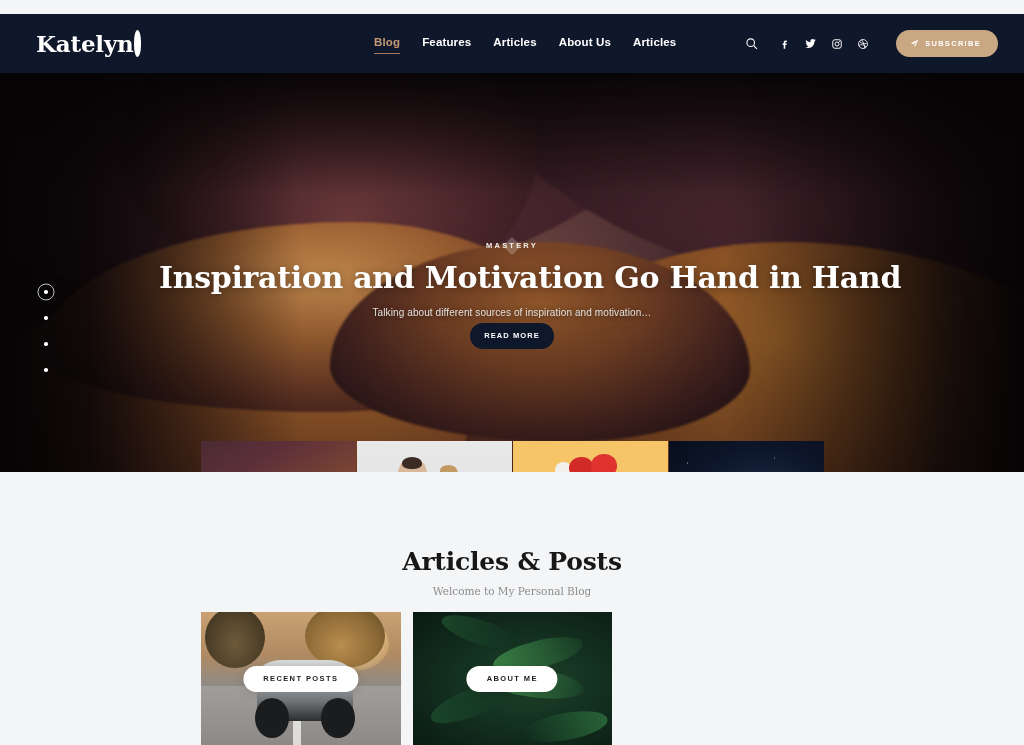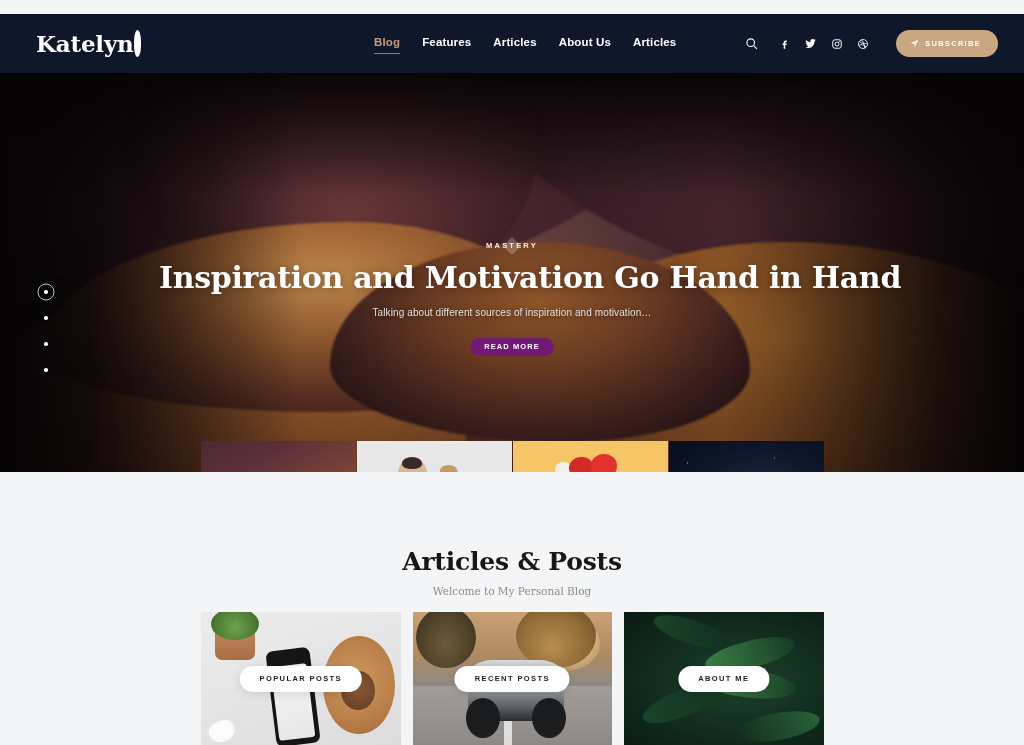--- a/index.html
+++ b/index.html
@@ -172,24 +172,24 @@
     padding-left:36px;
   }
   .hero-sub{
     margin-top:11px;
     font-size:10px;
     color:#e3e0dd;
     letter-spacing:.1px;
     text-shadow:0 1px 5px rgba(0,0,0,.5);
   }
   .read-more{
-    margin-top:20px;
+    margin-top:5px;
     display:inline-flex; align-items:center; justify-content:center;
-    width:84px; height:18px;
-    background:#701a75; border:none; border-radius:13px;
+    width:84px; height:26px;
+    background:#0f172a; border:none; border-radius:13px;
     color:#ffffff; font-size:7.5px; font-weight:700; letter-spacing:1.1px;
     cursor:pointer;
   }
 
   
   .dots{
     position:absolute; left:37px; top:206px; z-index:15;
     display:flex; flex-direction:column; align-items:center; gap:0;
   }
   .dot-wrap{ height:26px; display:flex; align-items:center; justify-content:center; width:18px; cursor:pointer;}
@@ -478,32 +478,20 @@
     </div>
   </div>
 </div>
 
 <div class="articles">
   <h2 class="sec-title">Articles &amp; Posts</h2>
   <p class="sec-sub">Welcome to My Personal Blog</p>
 </div>
 
 <div class="cards">
-  <div class="card">
-    <div class="cimg c1">
-      <div class="pot"></div>
-      <div class="plant"></div>
-      <div class="hat"></div>
-      <div class="cup"></div>
-      <div class="phone"></div>
-      <div class="screen"></div>
-      <div class="buds"></div>
-    </div>
-    <div class="pill">POPULAR POSTS</div>
-  </div>
 
   <div class="card">
     <div class="cimg c3">
       <div class="sun"></div>
       <div class="tree1"></div>
       <div class="tree2"></div>
       <div class="road"></div>
       <div class="line"></div>
       <div class="bike"></div>
       <div class="w1"></div>

